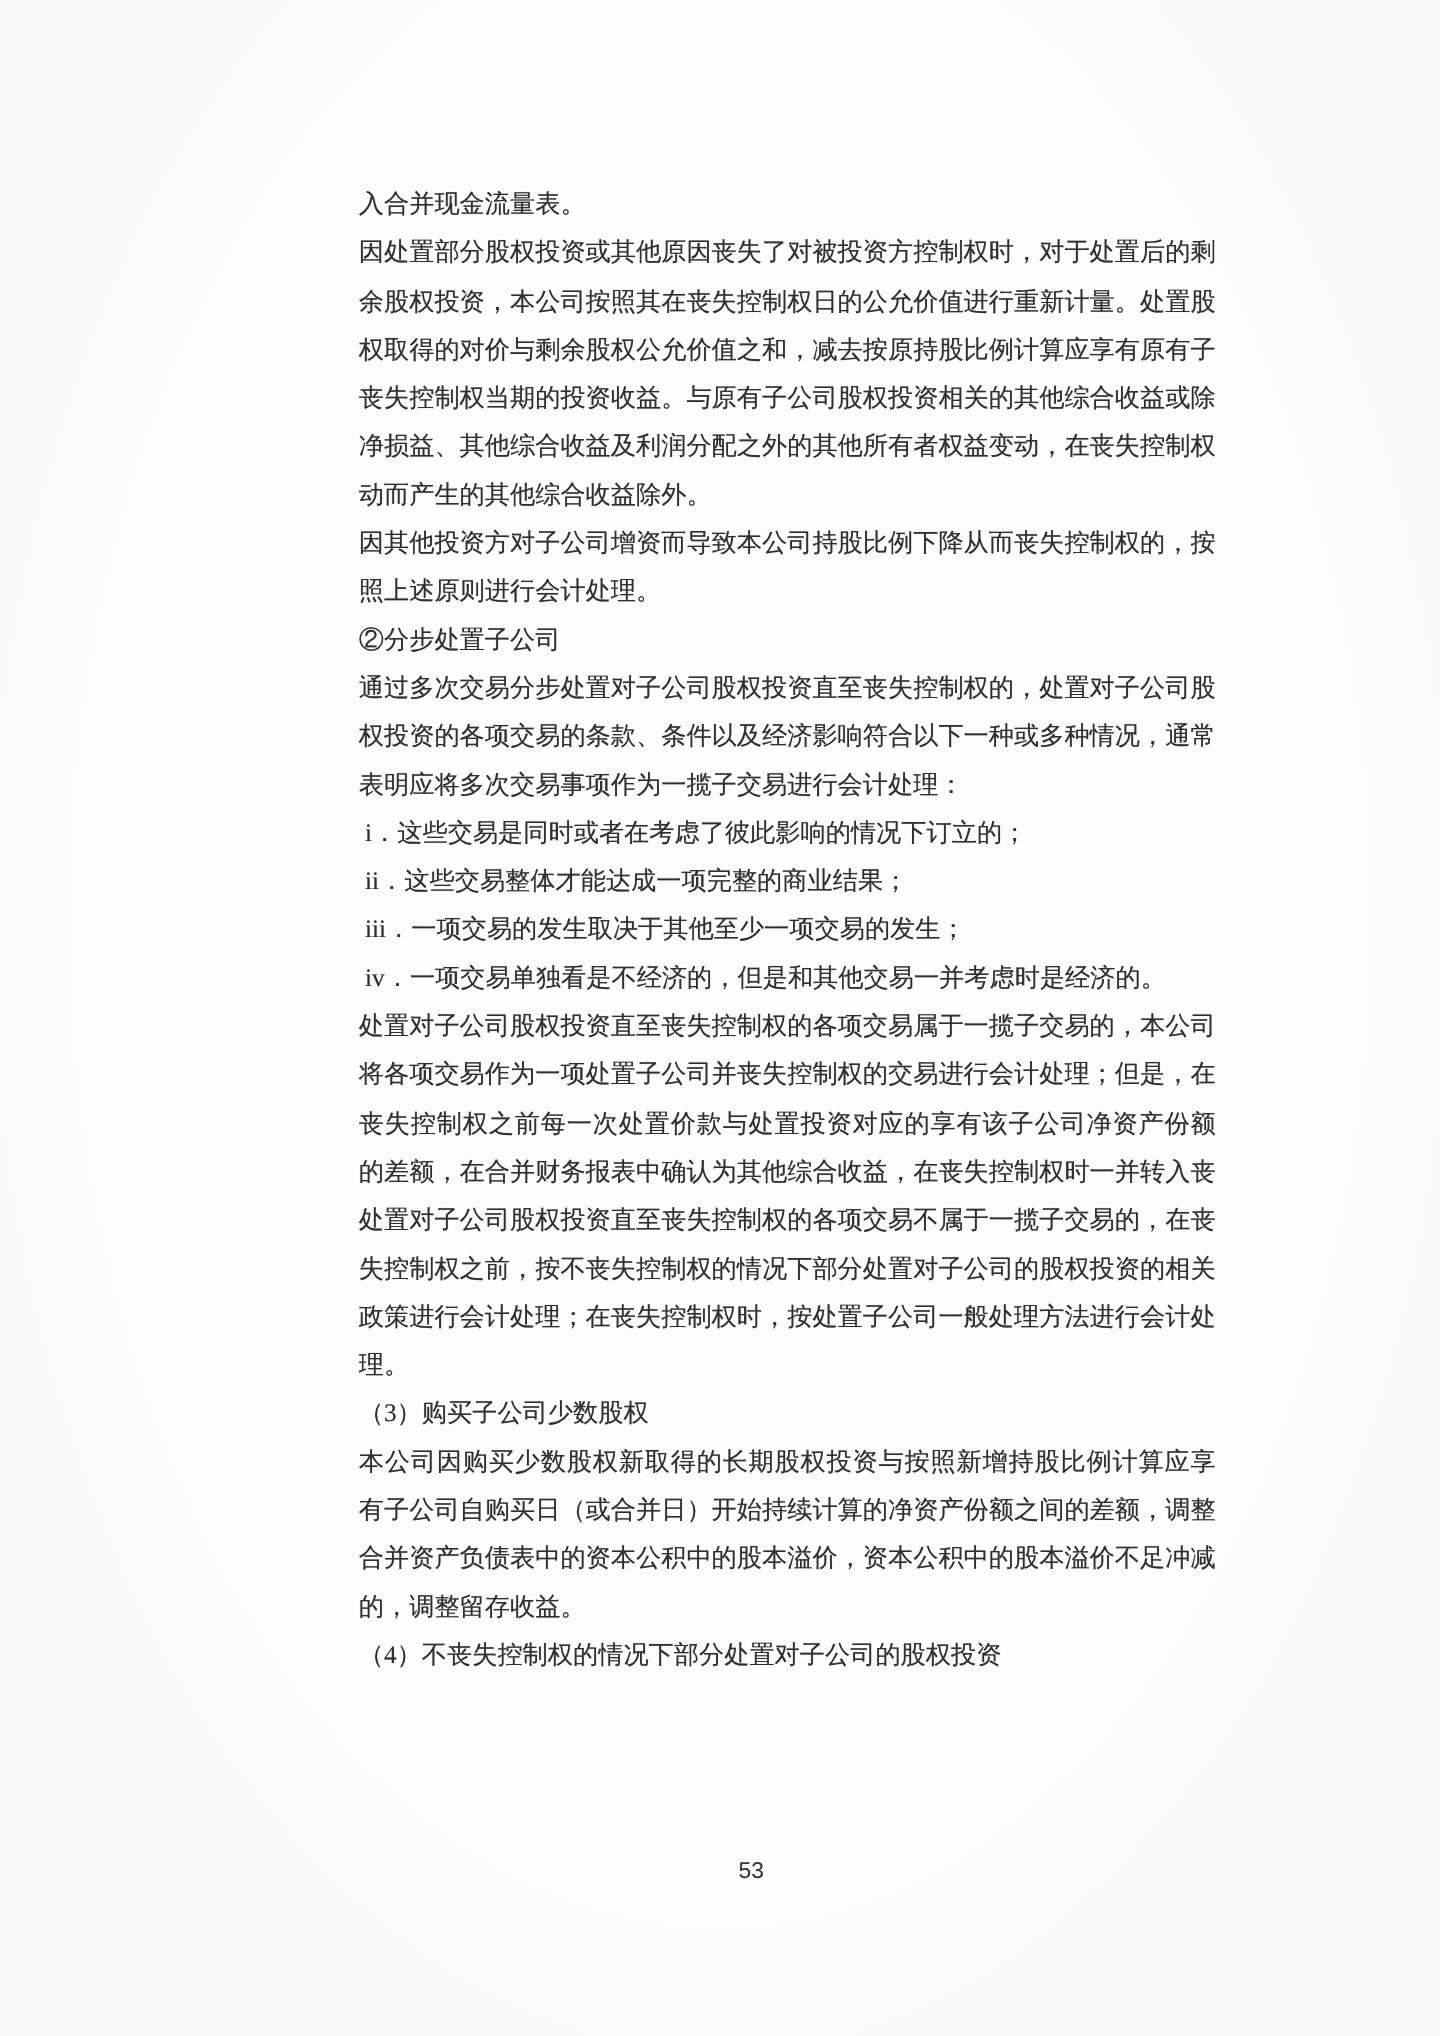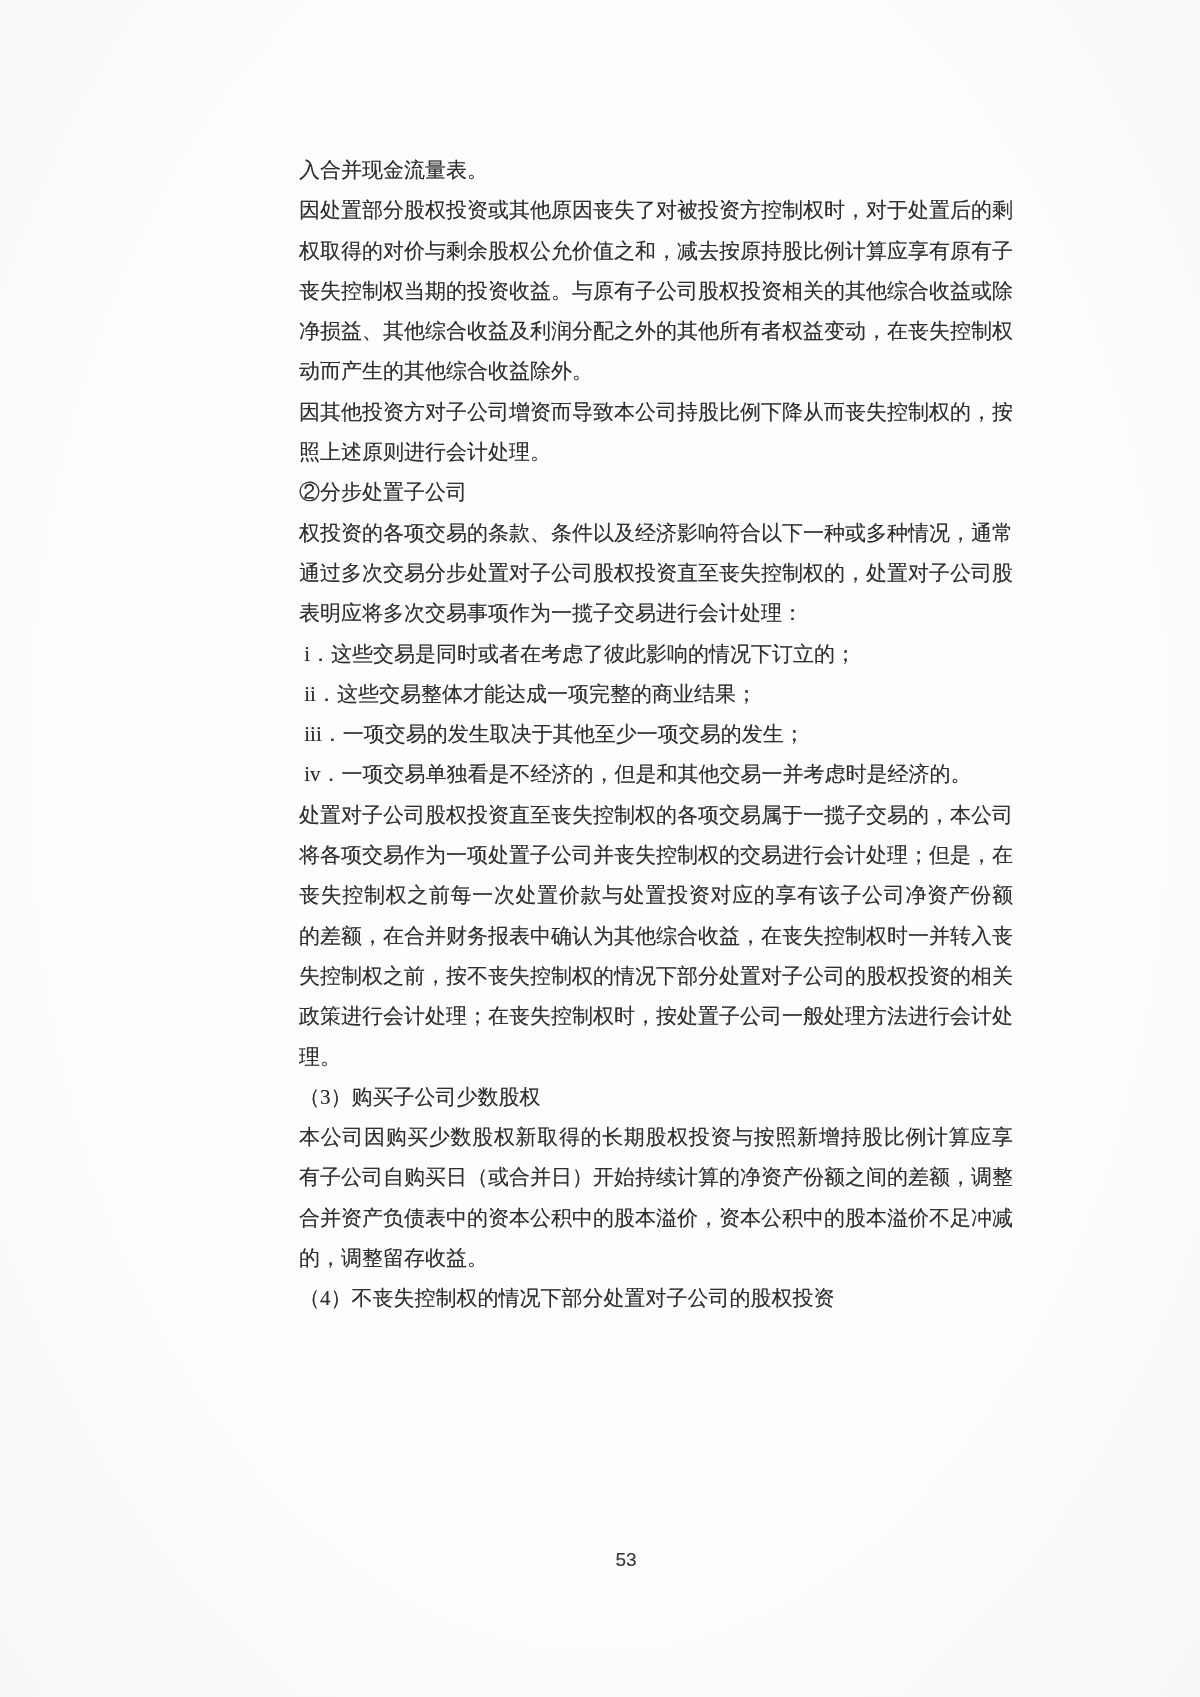--- a/index.html
+++ b/index.html
@@ -54,38 +54,40 @@
     text-shadow: 0 0 0.5px rgba(80,80,80,0.5);
   }
 </style>
 </head>
 <body>
 
 <div class="page">
   <div class="text-block">
       <div class="line">入合并现金流量表。</div>
       <div class="line fill">因处置部分股权投资或其他原因丧失了对被投资方控制权时，对于处置后的剩</div>
+      <div class="line fill">余股权投资，本公司按照其在丧失控制权日的公允价值进行重新计量。处置股</div>
       <div class="line fill">权取得的对价与剩余股权公允价值之和，减去按原持股比例计算应享有原有子</div>
       <div class="line fill">丧失控制权当期的投资收益。与原有子公司股权投资相关的其他综合收益或除</div>
       <div class="line fill">净损益、其他综合收益及利润分配之外的其他所有者权益变动，在丧失控制权</div>
       <div class="line">动而产生的其他综合收益除外。</div>
       <div class="line fill">因其他投资方对子公司增资而导致本公司持股比例下降从而丧失控制权的，按</div>
       <div class="line">照上述原则进行会计处理。</div>
       <div class="line">②分步处置子公司</div>
+      <div class="line fill">通过多次交易分步处置对子公司股权投资直至丧失控制权的，处置对子公司股</div>
       <div class="line fill">权投资的各项交易的条款、条件以及经济影响符合以下一种或多种情况，通常</div>
-      <div class="line fill">通过多次交易分步处置对子公司股权投资直至丧失控制权的，处置对子公司股</div>
       <div class="line">表明应将多次交易事项作为一揽子交易进行会计处理：</div>
       <div class="line"> i．这些交易是同时或者在考虑了彼此影响的情况下订立的；</div>
       <div class="line"> ii．这些交易整体才能达成一项完整的商业结果；</div>
       <div class="line"> iii．一项交易的发生取决于其他至少一项交易的发生；</div>
       <div class="line"> iv．一项交易单独看是不经济的，但是和其他交易一并考虑时是经济的。</div>
       <div class="line fill">处置对子公司股权投资直至丧失控制权的各项交易属于一揽子交易的，本公司</div>
       <div class="line fill">将各项交易作为一项处置子公司并丧失控制权的交易进行会计处理；但是，在</div>
       <div class="line fill">丧失控制权之前每一次处置价款与处置投资对应的享有该子公司净资产份额</div>
       <div class="line fill">的差额，在合并财务报表中确认为其他综合收益，在丧失控制权时一并转入丧</div>
+      <div class="line fill">处置对子公司股权投资直至丧失控制权的各项交易不属于一揽子交易的，在丧</div>
       <div class="line fill">失控制权之前，按不丧失控制权的情况下部分处置对子公司的股权投资的相关</div>
       <div class="line fill">政策进行会计处理；在丧失控制权时，按处置子公司一般处理方法进行会计处</div>
       <div class="line">理。</div>
       <div class="line">（3）购买子公司少数股权</div>
       <div class="line fill">本公司因购买少数股权新取得的长期股权投资与按照新增持股比例计算应享</div>
       <div class="line fill">有子公司自购买日（或合并日）开始持续计算的净资产份额之间的差额，调整</div>
       <div class="line fill">合并资产负债表中的资本公积中的股本溢价，资本公积中的股本溢价不足冲减</div>
       <div class="line">的，调整留存收益。</div>
       <div class="line">（4）不丧失控制权的情况下部分处置对子公司的股权投资</div>
     </div>

